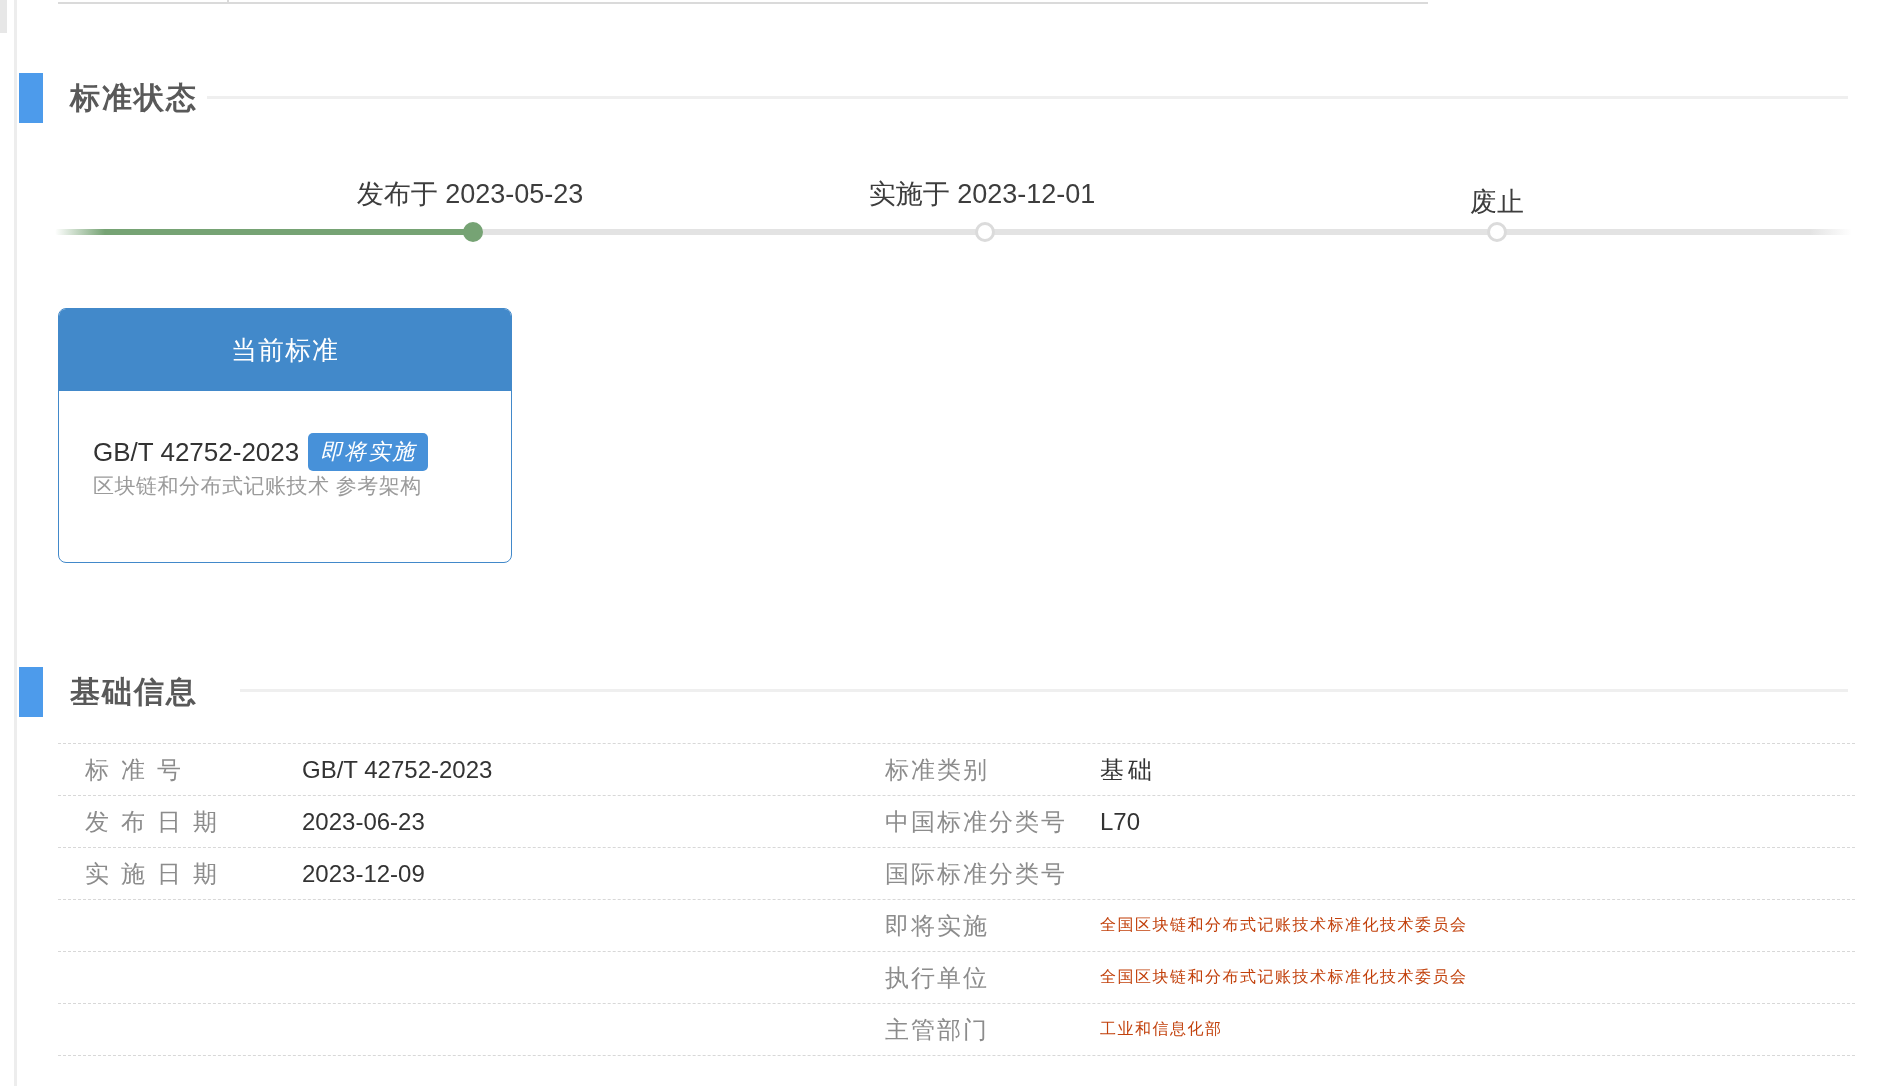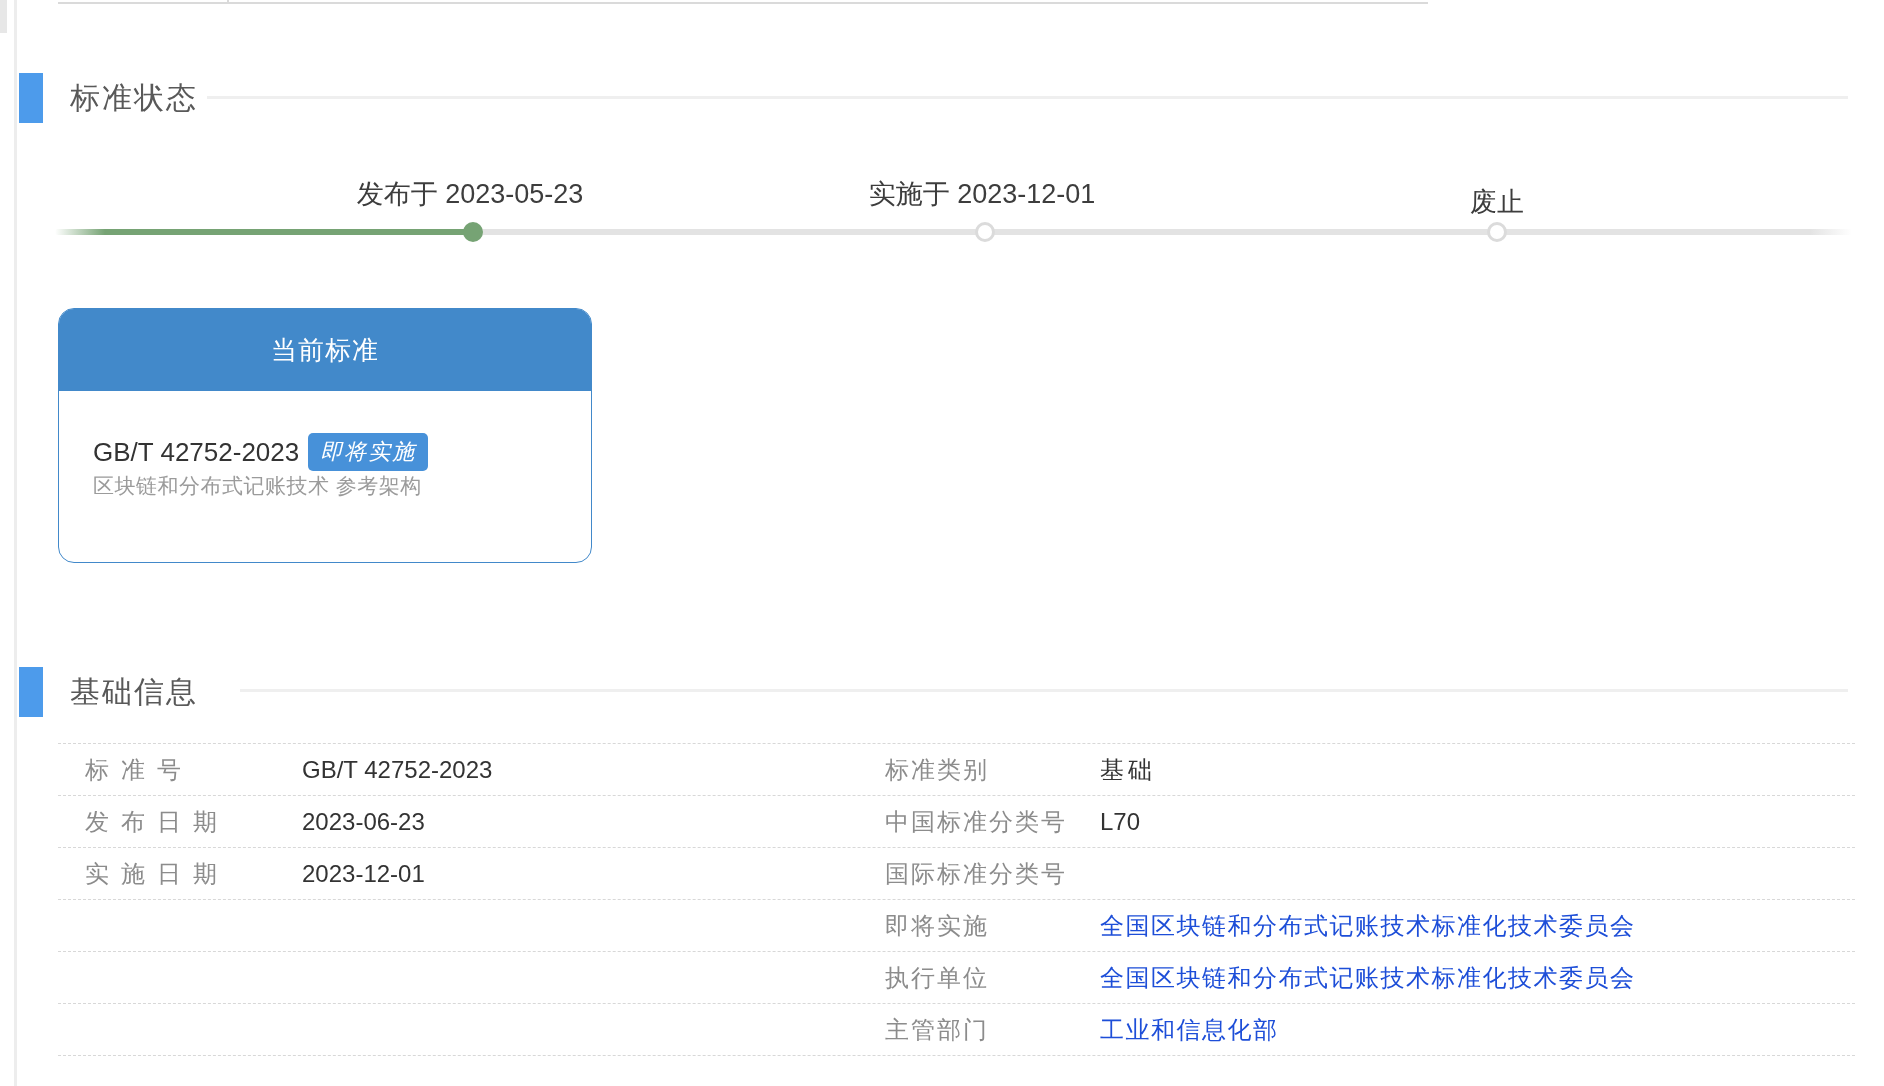--- a/index.html
+++ b/index.html
@@ -8,57 +8,57 @@
   .abs{position:absolute;}
 
   
   #corner-block{left:0;top:0;width:7px;height:33px;background:#E7E7E7;}
   #left-line{left:14px;top:0;width:3px;height:1086px;background:#EDEDED;}
   #top-border{left:58px;top:2px;width:1370px;height:2px;background:#DADADA;}
   #top-tick{left:227px;top:0;width:2px;height:4px;background:#DADADA;}
 
   
   .sec-marker{width:24px;height:50px;background:#4D9BEB;}
-  .sec-title{height:50px;line-height:50px;font-size:30px;font-weight:normal;color:#595959;
+  .sec-title{height:50px;line-height:50px;font-size:30px;font-weight:bold;color:#595959;
              letter-spacing:2px;white-space:nowrap;}
   .sec-line{height:3px;background:#EFEFEF;}
 
   
   .tl-label{top:176px;transform:translateX(-50%);font-size:27px;color:#3D3D3D;white-space:nowrap;}
   #track-gray{left:55px;top:229px;width:1797px;height:6px;border-radius:3px;
      background:linear-gradient(to right,#FFFFFF 0px,#E3E3E3 45px,#E3E3E3 1755px,#FFFFFF 100%);}
   #track-green{left:55px;top:229px;width:418px;height:6px;border-radius:3px;
      background:linear-gradient(to right,#FFFFFF 0px,#76A374 50px);}
   .dot{width:20px;height:20px;border-radius:50%;top:222px;box-sizing:border-box;}
   .dot-filled{background:#76A374;}
   .dot-hollow{background:#FFFFFF;border:3px solid #DBDBDB;}
 
   
-  #std-card{left:58px;top:308px;width:534px;height:255px;border:1px solid #4289CA;
-            border-radius:16px;background:#fff;box-sizing:border-box;overflow:hidden;}
+  #std-card{left:58px;top:308px;width:454px;height:255px;border:1px solid #4289CA;
+            border-radius:8px;background:#fff;box-sizing:border-box;overflow:hidden;}
   #card-header{height:82px;background:#4289CA;color:#FFFFFF;font-size:26px;line-height:82px;
                text-align:center;letter-spacing:1px;}
   #card-body{padding:42px 0 0 34px;}
   .code-row{display:flex;align-items:center;}
   .std-code{font-size:26px;color:#333333;white-space:nowrap;}
   .badge{margin-left:9px;height:38px;line-height:38px;padding:0 12px;background:#4791D9;
          color:#FFFFFF;border-radius:5px;font-family:"Liberation Serif",serif;font-size:22px;
          letter-spacing:2px;white-space:nowrap;font-style:italic;}
   .std-name{margin-top:1px;font-size:21px;color:#9B9B9B;letter-spacing:0.5px;white-space:nowrap;}
 
   
   #info-table{left:58px;top:743px;width:1797px;border-bottom:1px dashed #D8D8D8;}
   .info-row{display:grid;grid-template-columns:244px 583px 215px 1fr;align-items:center;
             height:52px;border-top:1px dashed #D8D8D8;box-sizing:border-box;}
   .cell-label{font-family:"Liberation Serif",serif;font-size:24px;color:#8C8C8C;
               padding-left:27px;letter-spacing:12px;white-space:nowrap;}
   .cell-label.rt{padding-left:0;letter-spacing:2px;}
   .cell-value{font-size:24px;color:#333333;white-space:nowrap;}
   .serif-val{font-family:"Liberation Serif",serif;letter-spacing:4px;}
-  .link{font-family:"Liberation Serif",serif;font-size:24px;color:#1d4ed8;letter-spacing:1.5px;
+  .link{font-family:"Liberation Serif",serif;font-size:16px;color:#c2410c;letter-spacing:1.5px;
         cursor:pointer;white-space:nowrap;}
 </style>
 </head>
 <body>
 
 <div id="screen">
 
   <div class="abs" id="corner-block"></div>
   <div class="abs" id="left-line"></div>
   <div class="abs" id="top-border"></div>
@@ -103,21 +103,21 @@
 
     <div class="info-row">
       <div class="cell-label">发布日期</div>
       <div class="cell-value">2023-06-23</div>
       <div class="cell-label rt">中国标准分类号</div>
       <div class="cell-value">L70</div>
     </div>
 
     <div class="info-row">
       <div class="cell-label">实施日期</div>
-      <div class="cell-value">2023-12-01</div>
+      <div class="cell-value">2023-12-09</div>
       <div class="cell-label rt">国际标准分类号</div>
     </div>
 
     <div class="info-row">
       <div></div>
       <div></div>
       <div class="cell-label rt">即将实施</div>
       <div class="link">全国区块链和分布式记账技术标准化技术委员会</div>
     </div>
 

